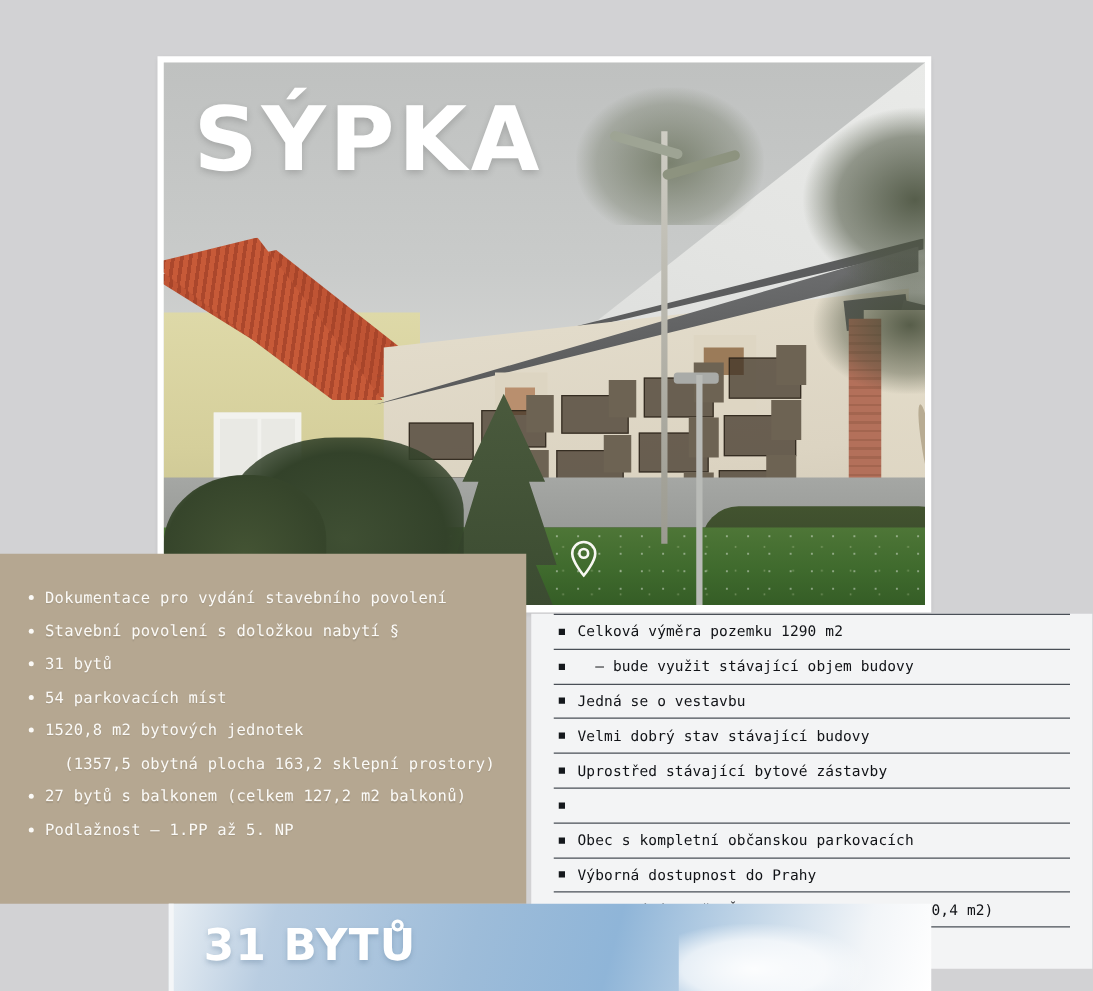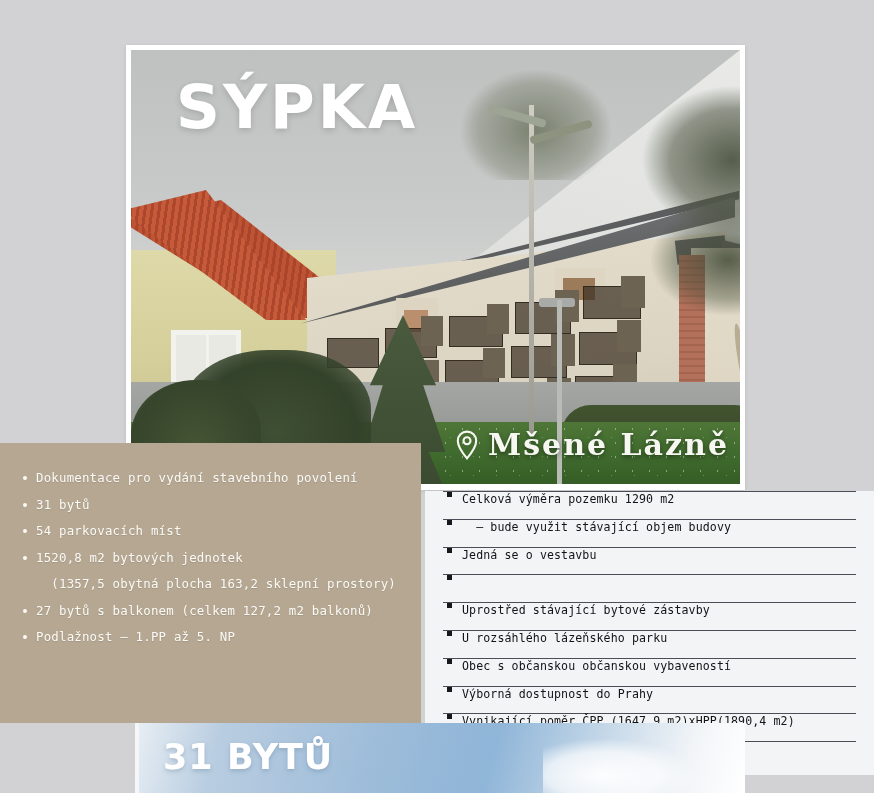--- a/index.html
+++ b/index.html
@@ -103,22 +103,22 @@
   .grass::after{content:"";position:absolute;inset:0;
     background-image:radial-gradient(circle,rgba(255,255,255,.55) 0.6px,transparent 1px),radial-gradient(circle,rgba(230,235,200,.4) 0.6px,transparent 1px);
     background-size:17px 14px,23px 19px;background-position:0 0,9px 6px;opacity:.75;}
   .lamp{position:absolute;left:426px;top:250px;width:5px;height:195px;background:#b9bbb7;}
   .lamp-h{position:absolute;left:408px;top:248px;width:36px;height:9px;background:#a9aba8;border-radius:3px;}
 
   
   .title{
     position:absolute;left:24px;top:26px;
     font-family:"DejaVu Sans","Liberation Sans",sans-serif;
-    font-weight:900;font-size:61px;letter-spacing:3px;color:#ffffff;
-    text-shadow:0 2px 6px rgba(0,0,0,.16);line-height:1;margin-left:21px;
+    font-weight:900;font-size:71px;letter-spacing:3px;color:#ffffff;
+    text-shadow:0 2px 6px rgba(0,0,0,.16);line-height:1;
   }
   
   .loc{
     position:absolute;left:324px;bottom:22px;display:flex;align-items:center;gap:9px;
     font-family:"DejaVu Serif","Liberation Serif",serif;
     font-weight:700;font-size:30px;letter-spacing:2px;color:#f7f7f2;
     text-shadow:0 2px 5px rgba(0,0,0,.45);
   }
   .pin-ico{width:24px;height:30px;flex:0 0 auto;}
 
@@ -137,21 +137,21 @@
     content:"";position:absolute;left:1px;top:11px;width:4px;height:4px;border-radius:50%;background:#fbfaf7;
   }
 
   
   .white-panel{
     position:absolute;left:425px;top:491px;width:449px;height:284px;
     background:#f3f4f5;
   }
   .wp-list{margin:0;padding:0;list-style:none;}
   .wp-list li{
-    display:flex;align-items:flex-start;gap:10px;
+    display:flex;align-items:center;gap:10px;
     height:26.8px;margin:0 18px 0 18px;
     border-top:1.6px solid #4a4f57;
     font-size:11.6px;color:#111317;white-space:pre;letter-spacing:.1px;
   }
   .wp-list li:last-child{border-bottom:1.6px solid #4a4f57;}
   .wp-sq{width:5px;height:5px;background:#15181c;flex:0 0 auto;margin-left:4px;}
   .wp-tx{flex:1 1 auto;}
 
   
   .blue-band{
@@ -256,46 +256,46 @@
     <div class="lamp-h"></div>
     <div class="lamp"></div>
 
     <div class="title">SÝPKA</div>
 
     <div class="loc">
       <svg class="pin-ico" viewBox="0 0 24 30">
         <path d="M12 1.6c-5.1 0-9.2 4.1-9.2 9.2 0 6.7 9.2 17.6 9.2 17.6s9.2-10.9 9.2-17.6c0-5.1-4.1-9.2-9.2-9.2z" fill="none" stroke="#f7f7f2" stroke-width="2.1"></path>
         <circle cx="12" cy="10.7" r="3.5" fill="none" stroke="#f7f7f2" stroke-width="2.1"></circle>
       </svg>
-      <span>Mšené Lázně</span>
     </div>
   </div>
 </div>
 
 <div class="tan-panel">
   <ul class="tan-list">
       <li class="bulleted">Dokumentace pro vydání stavebního povolení</li>
+      <li class="bulleted">Stavební povolení s doložkou nabytí §</li>
       <li class="bulleted">31 bytů</li>
       <li class="bulleted">54 parkovacích míst</li>
       <li class="bulleted">1520,8 m2 bytových jednotek</li>
       <li>  (1357,5 obytná plocha 163,2 sklepní prostory)</li>
       <li class="bulleted">27 bytů s balkonem (celkem 127,2 m2 balkonů)</li>
       <li class="bulleted">Podlažnost – 1.PP až 5. NP</li>
     </ul>
 </div>
 
 <div class="white-panel">
   <ul class="wp-list">
       <li><span class="wp-sq"></span><span class="wp-tx">Celková výměra pozemku 1290 m2</span></li>
       <li><span class="wp-sq"></span><span class="wp-tx">  – bude využit stávající objem budovy</span></li>
       <li><span class="wp-sq"></span><span class="wp-tx">Jedná se o vestavbu</span></li>
+      <li><span class="wp-sq"></span><span class="wp-tx">Velmi dobrý stav stávající budovy</span></li>
+      <li><span class="wp-sq"></span><span class="wp-tx">Uprostřed stávající bytové zástavby</span></li>
       <li><span class="wp-sq"></span></li>
-      <li><span class="wp-sq"></span><span class="wp-tx">Uprostřed stávající bytové zástavby</span></li>
-      <li><span class="wp-sq"></span><span class="wp-tx">U rozsáhlého lázeňského parku</span></li>
-      <li><span class="wp-sq"></span><span class="wp-tx">Obec s občanskou občanskou vybaveností</span></li>
+      <li><span class="wp-sq"></span><span class="wp-tx">Obec s kompletní občanskou parkovacích</span></li>
       <li><span class="wp-sq"></span><span class="wp-tx">Výborná dostupnost do Prahy</span></li>
       <li><span class="wp-sq"></span><span class="wp-tx">Vynikající poměr ČPP (1647,9 m2)xHPP(1890,4 m2)</span></li>
     </ul>
 </div>
 
 <div class="blue-band">
   <div class="band-edge"></div>
   <div class="band-label">31 BYTŮ</div>
 </div>
 

